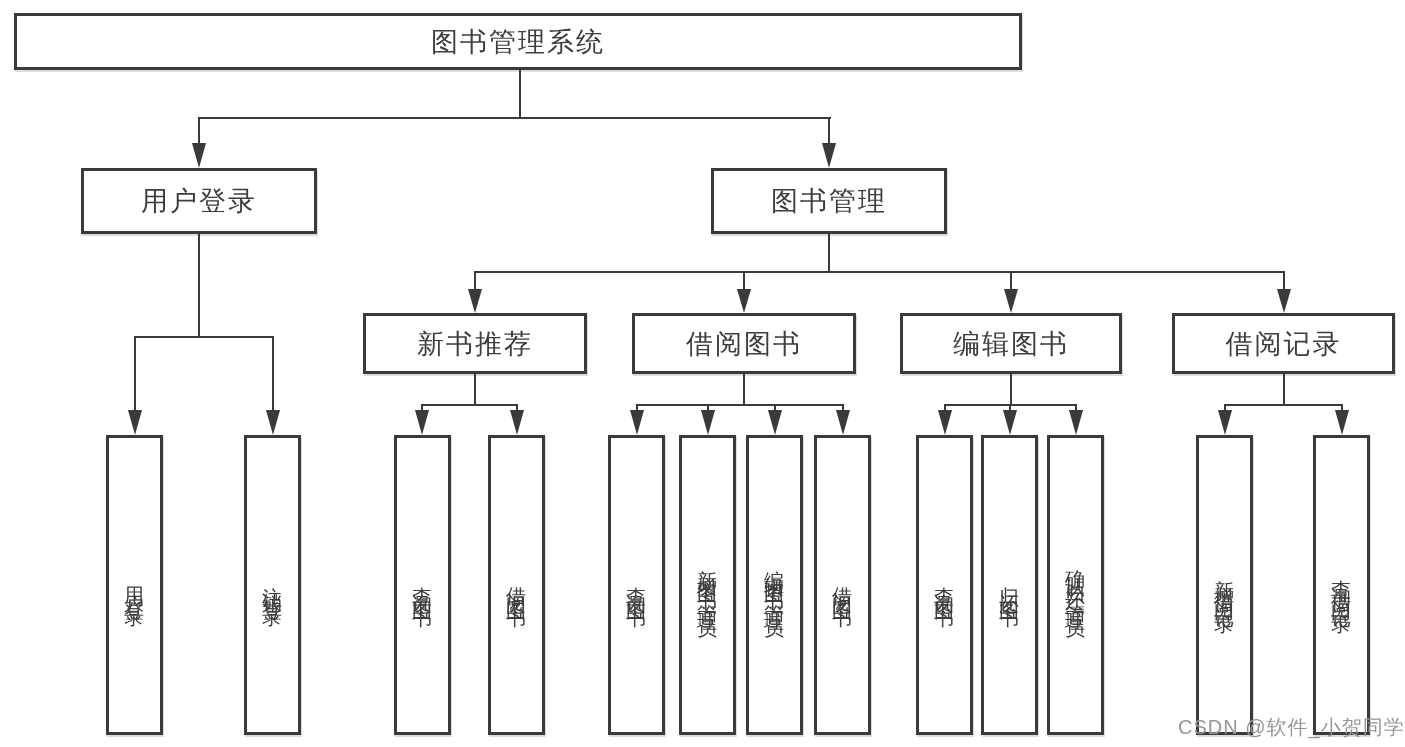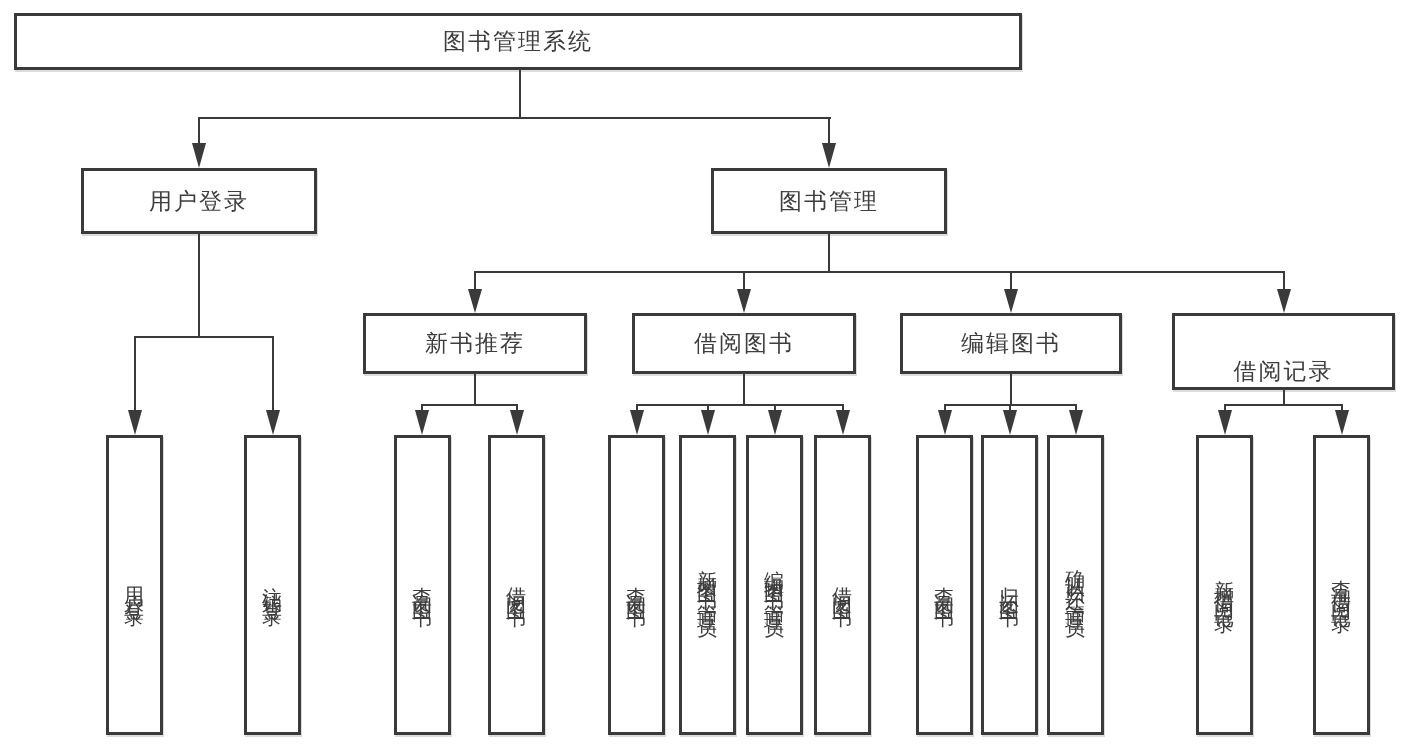--- a/index.html
+++ b/index.html
@@ -8,41 +8,42 @@
     background:var(--bg,#fff); overflow:hidden;
     font-family:"Liberation Sans","DejaVu Sans",sans-serif;
   }
   .node {
     position:absolute; box-sizing:border-box;
     border:3px solid var(--line,#3a3a3a); background:#fff;
     display:flex; align-items:center; justify-content:center;
     color:var(--text,#3d3d3d);
     box-shadow:1px 2px 0 rgba(60,60,60,.18);
   }
-  .node.h span { font-size:23px; letter-spacing:2px; white-space:nowrap; }
+  .node.h span { font-size:27px; letter-spacing:2px; white-space:nowrap; }
   .node.v span {
     writing-mode:vertical-rl; font-size:20px; letter-spacing:7px;
     line-height:1.1; white-space:nowrap;
   }
   .line { position:absolute; background:var(--line,#3a3a3a); }
   .arrow {
     position:absolute; width:0; height:0;
     border-left:7px solid transparent; border-right:7px solid transparent;
     border-top:25px solid var(--line,#3a3a3a);
   }
   .watermark {
     position:absolute; white-space:nowrap; z-index:5;
     font-size:20px; letter-spacing:1px;
     color:var(--wm,rgba(145,145,145,.85));
   }
 </style>
 </head>
 <body>
 
 <div id="stage">
+  <div class="watermark" style="left:1178px; top:714px;">CSDN @软件_小贺同学</div>
 <div class="line" style="left: 519px; top: 70px; width: 2px; height: 48px;"></div>
     <div class="line" style="left: 198px; top: 117px; width: 633px; height: 2px;"></div>
     <div class="line" style="left: 198px; top: 117px; width: 2px; height: 28px;"></div>
     <div class="line" style="left: 828px; top: 117px; width: 2px; height: 28px;"></div>
     <div class="line" style="left: 198px; top: 234px; width: 2px; height: 104px;"></div>
     <div class="line" style="left: 134px; top: 336px; width: 140px; height: 2px;"></div>
     <div class="line" style="left: 134px; top: 336px; width: 2px; height: 78px;"></div>
     <div class="line" style="left: 272px; top: 336px; width: 2px; height: 78px;"></div>
     <div class="line" style="left: 828px; top: 234px; width: 2px; height: 38px;"></div>
     <div class="line" style="left: 474px; top: 271px; width: 811px; height: 2px;"></div>
@@ -99,21 +100,21 @@
     </div>
     <div class="node h" style="left: 363px; top: 313px; width: 224px; height: 61px;">
       <span>新书推荐</span>
     </div>
     <div class="node h" style="left: 632px; top: 313px; width: 224px; height: 61px;">
       <span>借阅图书</span>
     </div>
     <div class="node h" style="left: 900px; top: 313px; width: 222px; height: 61px;">
       <span>编辑图书</span>
     </div>
-    <div class="node h" style="left: 1172px; top: 313px; width: 223px; height: 77px; align-items: flex-end;">
+    <div class="node h" style="left: 1172px; top: 313px; width: 223px; height: 61px;">
       <span>借阅记录</span>
     </div>
     <div class="node v" style="left: 106px; top: 435px; width: 57px; height: 300px;">
       <span>用户登录</span>
     </div>
     <div class="node v" style="left: 244px; top: 435px; width: 57px; height: 300px;">
       <span>注销登录</span>
     </div>
     <div class="node v" style="left: 394px; top: 435px; width: 57px; height: 300px;">
       <span>查询图书</span>

